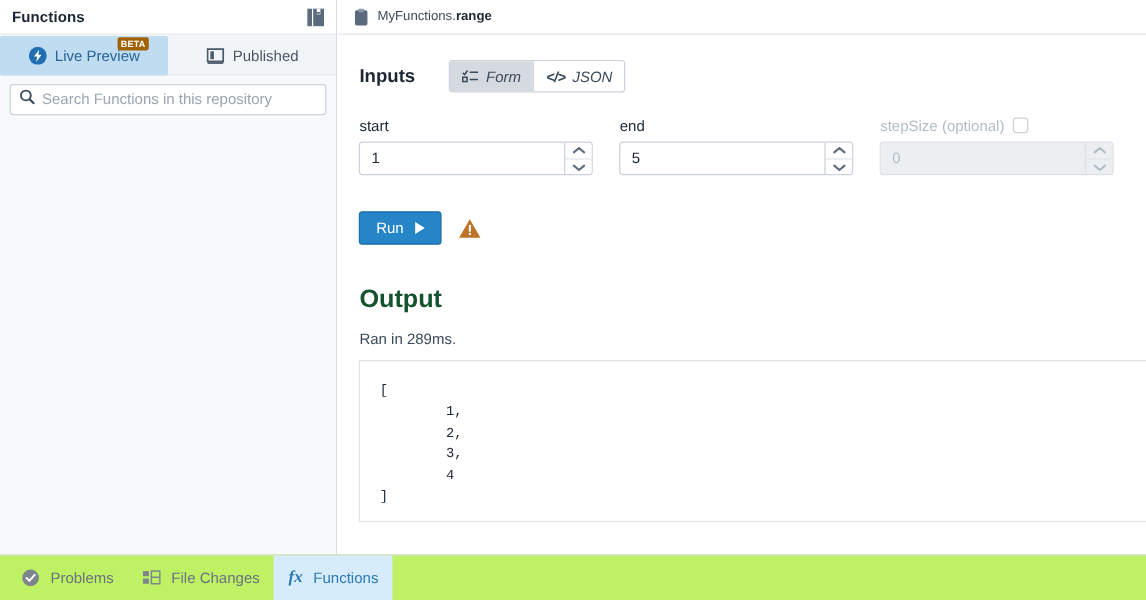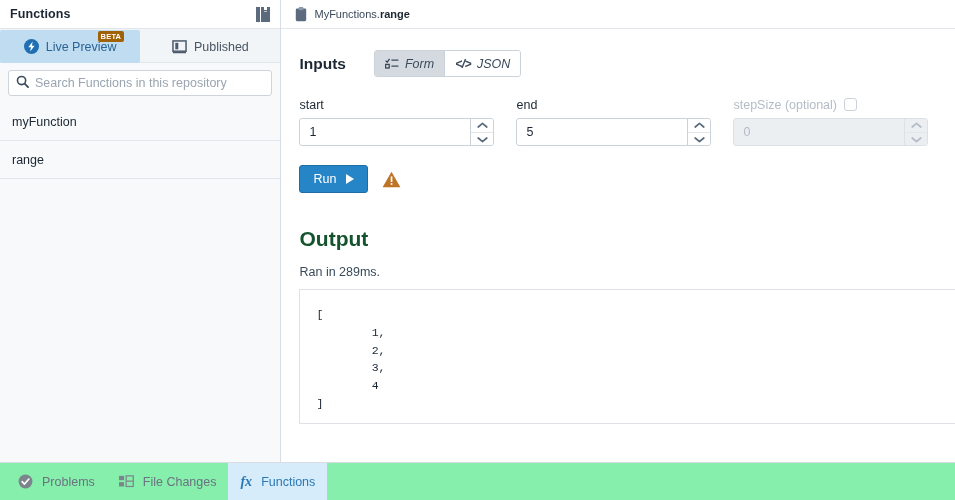--- a/index.html
+++ b/index.html
@@ -194,21 +194,21 @@
     background: #ffffff;
   }
   .num-wrap.disabled .spinner { background: #eceff2; border-left-color: #dde1e6; }
   .spin-btn {
     flex: 1 1 50%;
     display: flex; align-items: center; justify-content: center;
     cursor: default;
   }
   .spin-btn + .spin-btn { border-top: 1px solid #e2e6ea; }
 
-  .run-row { display: flex; align-items: center; gap: 14px; margin-top: 19px; }
+  .run-row { display: flex; align-items: center; gap: 14px; margin-top: 30px; }
   .run-btn {
     display: flex; align-items: center; gap: 10px;
     height: 28px;
     padding: 0 13px;
     background: #2585c7;
     border: 1px solid #1d6ea5;
     border-radius: 3px;
     color: #ffffff;
     font-size: 12.5px;
     font-family: "Liberation Sans", sans-serif;
@@ -243,21 +243,21 @@
     line-height: 17.8px;
     color: #1c2733;
     white-space: pre;
   }
 
   
   .statusbar {
     height: 38px;
     flex: 0 0 auto;
     border-top: 1px solid #d8dde3;
-    background: #86efac;
+    background: #bef264;
     display: flex; align-items: stretch;
     padding-left: 6px;
   }
   .status-item {
     display: flex; align-items: center; gap: 9px;
     padding: 0 12px;
     font-size: 12.5px;
     color: #6b7280;
     cursor: default;
   }
@@ -315,28 +315,20 @@
           <span>
             <svg width="13" height="13" viewBox="0 0 14 14">
               <circle cx="6" cy="6" r="4.4" fill="none" stroke="#3a4a5a" stroke-width="1.7"></circle>
               <line x1="9.3" y1="9.3" x2="13" y2="13" stroke="#3a4a5a" stroke-width="1.9" stroke-linecap="round"></line>
             </svg>
           </span>
           <input class="search-input" type="text" placeholder="Search Functions in this repository" style="">
         </div>
       </div>
 
-      <div class="fn-list">
-        <div class="fn-item">
-          <span>myFunction</span>
-        </div>
-        <div class="fn-item">
-          <span>range</span>
-        </div>
-      </div>
     </div>
 
     <div class="main">
 
       <div class="main-header">
         <span>
           <svg class="clip-icon" viewBox="0 0 12 15">
             <rect x="0.8" y="1.6" width="10.4" height="12.6" rx="1.4" fill="#5b6b7d"></rect>
             <rect x="3.6" y="0" width="4.8" height="3.2" rx="1" fill="#8b99a8"></rect>
           </svg>

